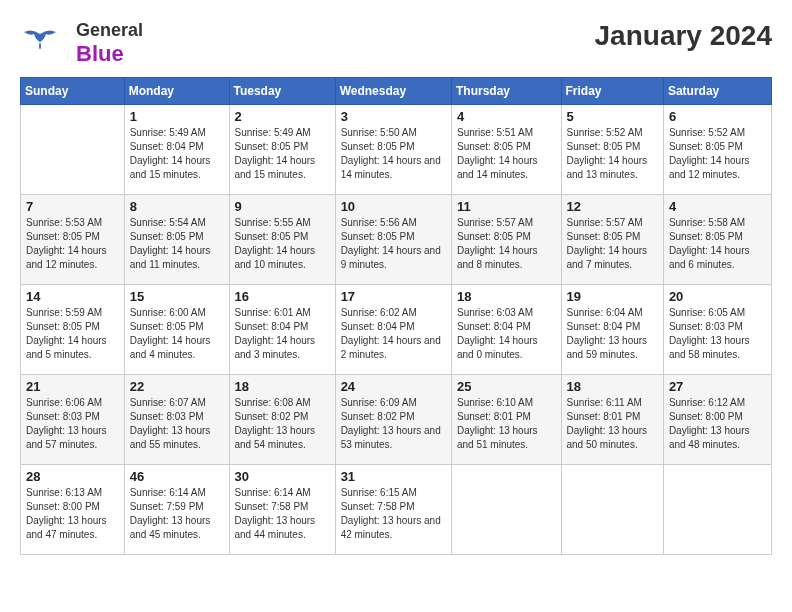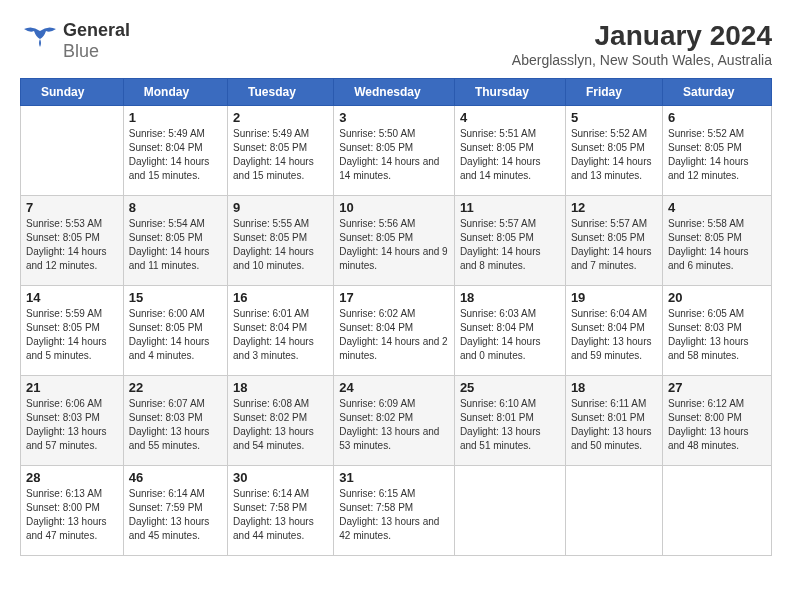--- a/index.html
+++ b/index.html
@@ -34,21 +34,21 @@
       color: #555;
     }
     table {
       width: 100%;
       border-collapse: collapse;
       font-size: 11px;
     }
     thead tr th {
       background-color: #3a6bbf;
       color: #fff;
-      padding: 6px 20px;
+      padding: 6px 4px;
       text-align: left;
       font-size: 12px;
       border: 1px solid #2a5aaf;
     }
     tbody tr td {
       border: 1px solid #ccc;
       vertical-align: top;
       padding: 4px 5px;
       height: 90px;
       background: #fff;
@@ -64,47 +64,46 @@
       margin-bottom: 2px;
     }
     .day-info {
       font-size: 10px;
       color: #333;
       line-height: 1.4;
     }
     .logo-wrapper {
       display: flex;
       align-items: center;
-      gap: 3px;
+      gap: 16px;
     }
     .logo-icon {
       display: flex;
       align-items: center;
     }
   </style>
 </head>
 <body>
 
 <div class="header">
   <div class="logo-wrapper">
     <div class="logo-icon">
       <svg width="40" height="40" viewBox="0 0 40 40">
 
         <path d="M20 10 Q28 4 36 8 Q30 12 26 10 Q24 16 20 18 Q16 16 14 10 Q10 12 4 8 Q12 4 20 10Z" fill="#3a6bbf"></path>
         <path d="M20 18 Q22 22 20 26 Q18 22 20 18Z" fill="#3a6bbf"></path>
       </svg>
     </div>
     <div class="logo">
       <span style="font-size:18px;font-weight:bold;color:#333;">General</span>
-      <span style="font-size:18px;font-weight:normal;color:#737373;">Blue</span>
+      <span style="font-size:22px;font-weight:bold;color:#a21caf;">Blue</span>
     </div>
   </div>
   <div class="title-block">
     <div class="month-title">January 2024</div>
-    <div class="subtitle">Aberglasslyn, New South Wales, Australia</div>
   </div>
 </div>
 
 <table>
   <thead>
     <tr>
     <th>Sunday</th>
         <th>Monday</th>
         <th>Tuesday</th>
         <th>Wednesday</th>

